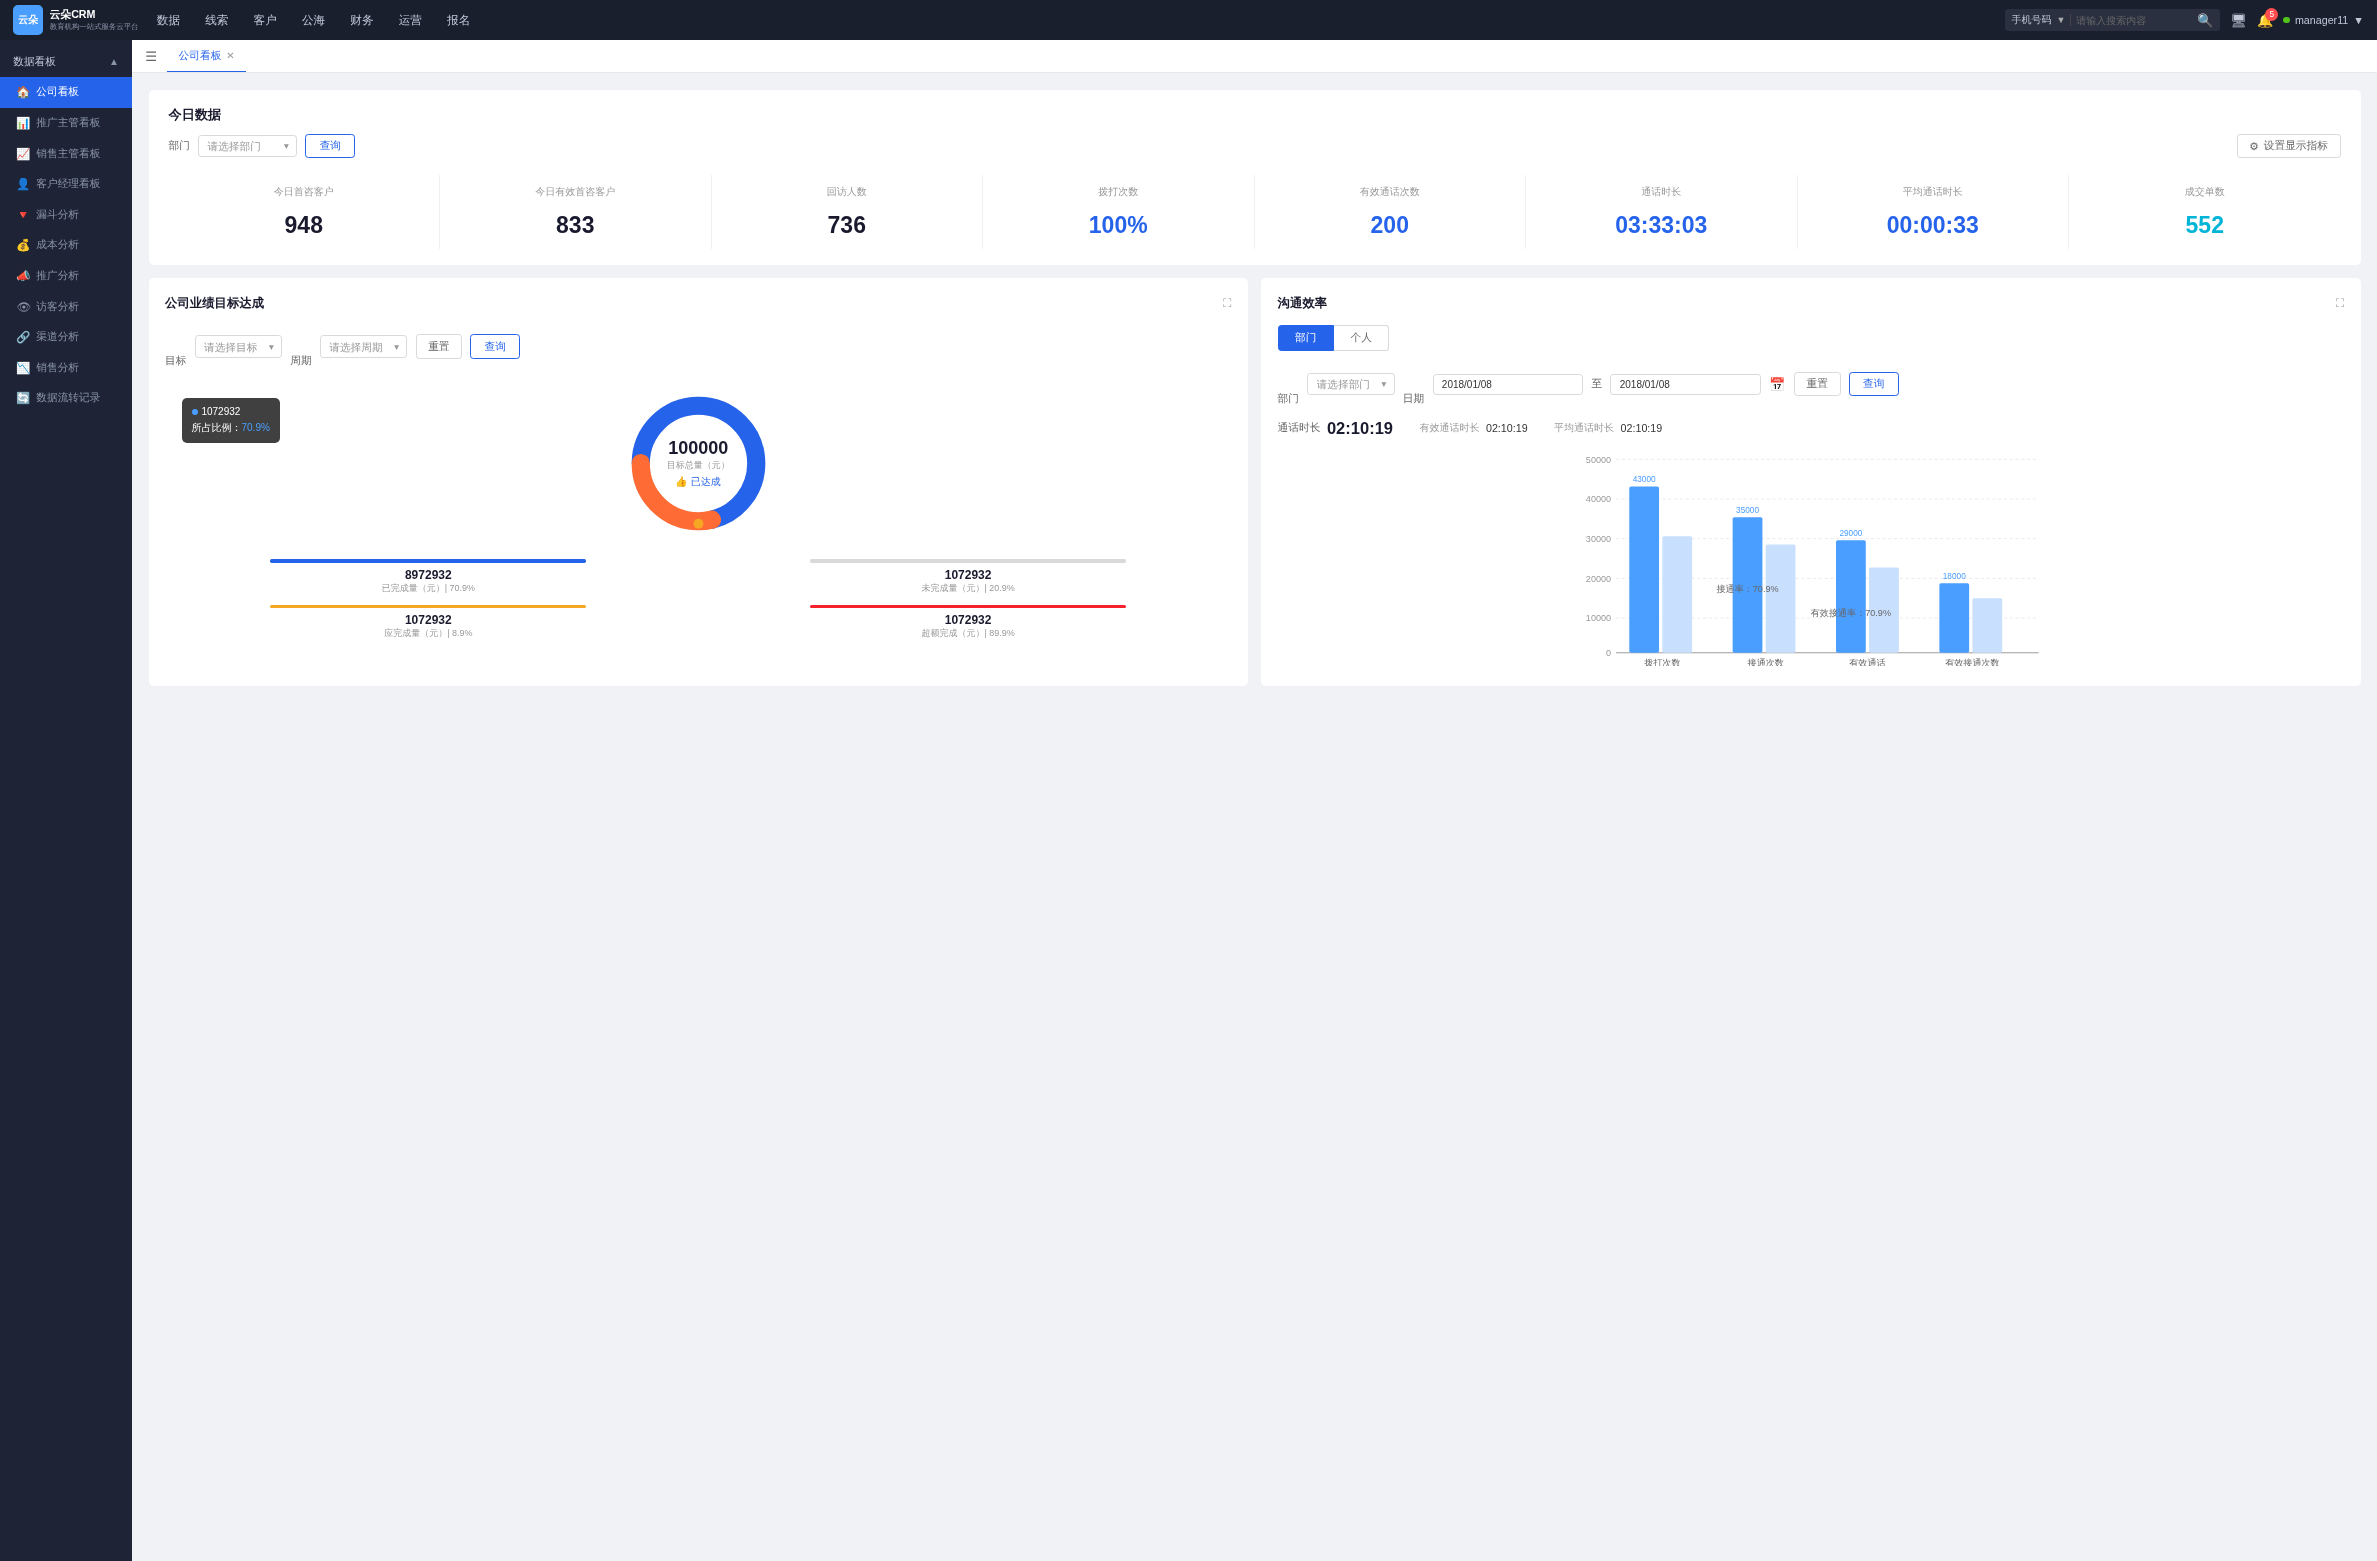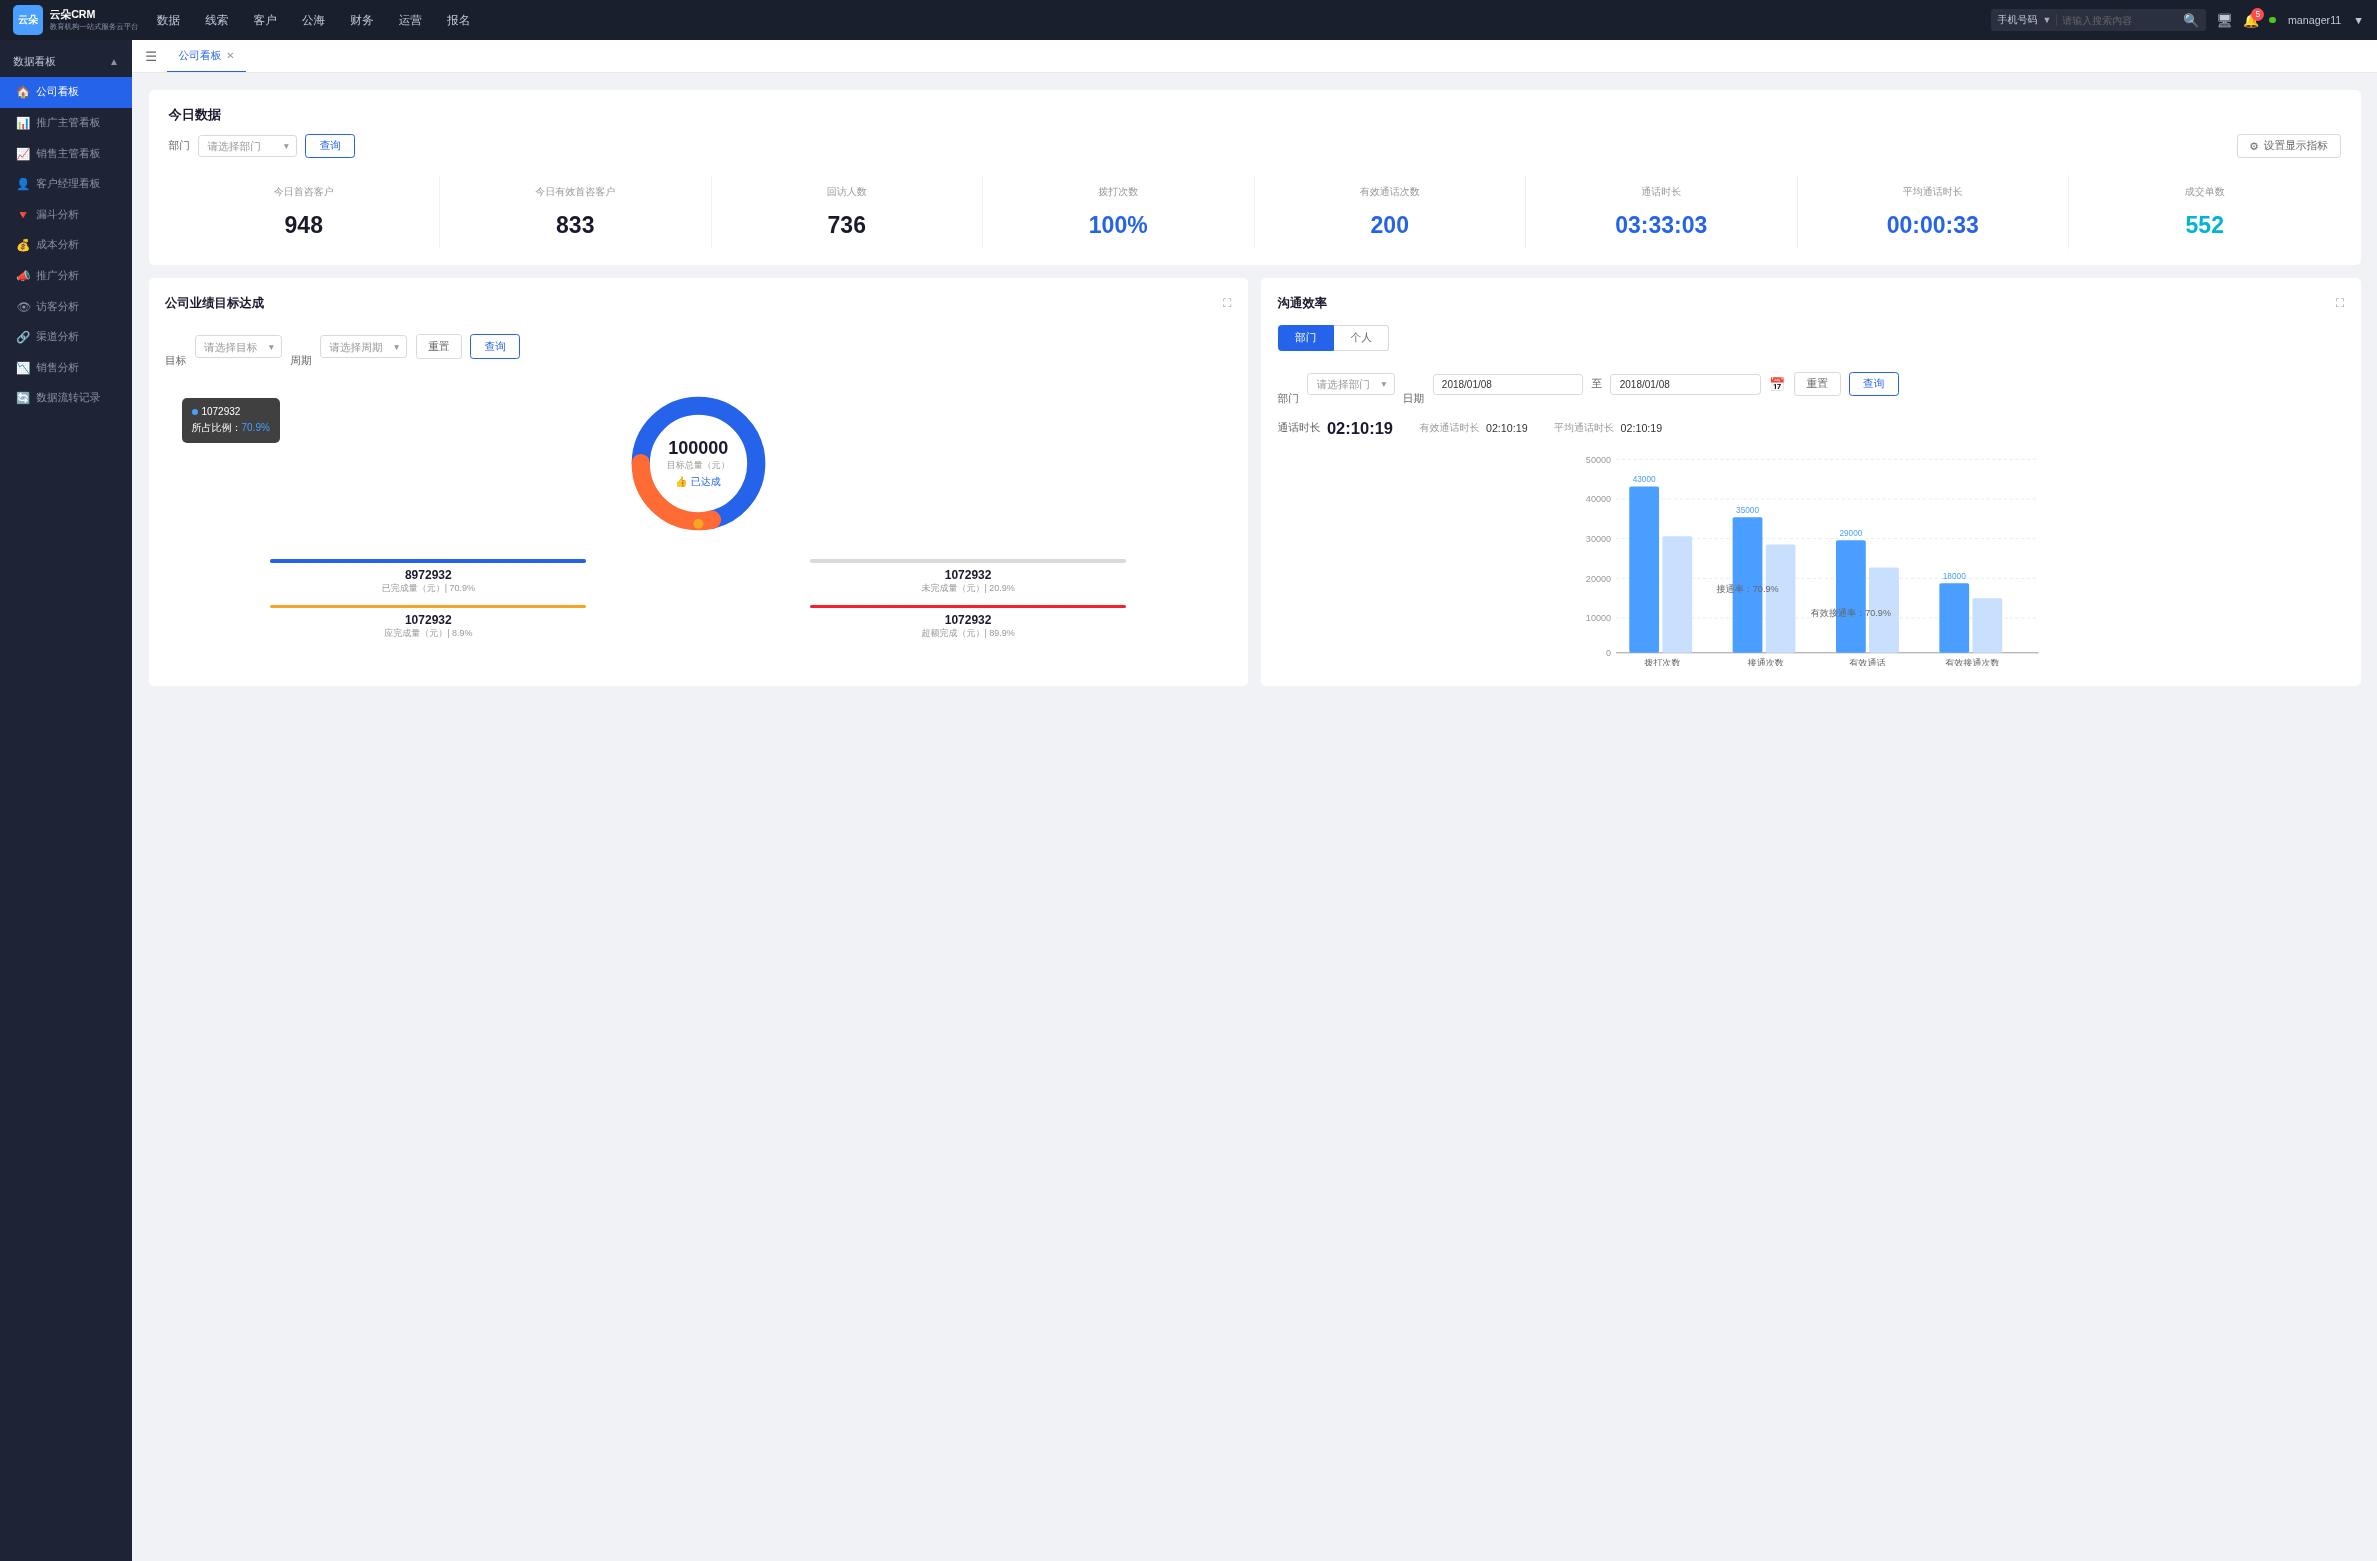--- a/index.html
+++ b/index.html
@@ -89,21 +89,21 @@
       background: #ff4d4f;
       color: white;
       font-size: 8.3px;
       width: 13.2px;
       height: 13.2px;
       border-radius: 50%;
       display: flex;
       align-items: center;
       justify-content: center;
     }
-    .user-info { display: flex; align-items: center; gap: 12px; color: #c0c8d8; font-size: 10.7px; cursor: pointer; }
+    .user-info { display: flex; align-items: center; gap: 5px; color: #c0c8d8; font-size: 10.7px; cursor: pointer; }
     .online-dot { width: 6.6px; height: 6.6px; background: #52c41a; border-radius: 50%; }
 
     
     .main-layout {
       display: flex;
       flex: 1;
       overflow: hidden;
     }
 
     

